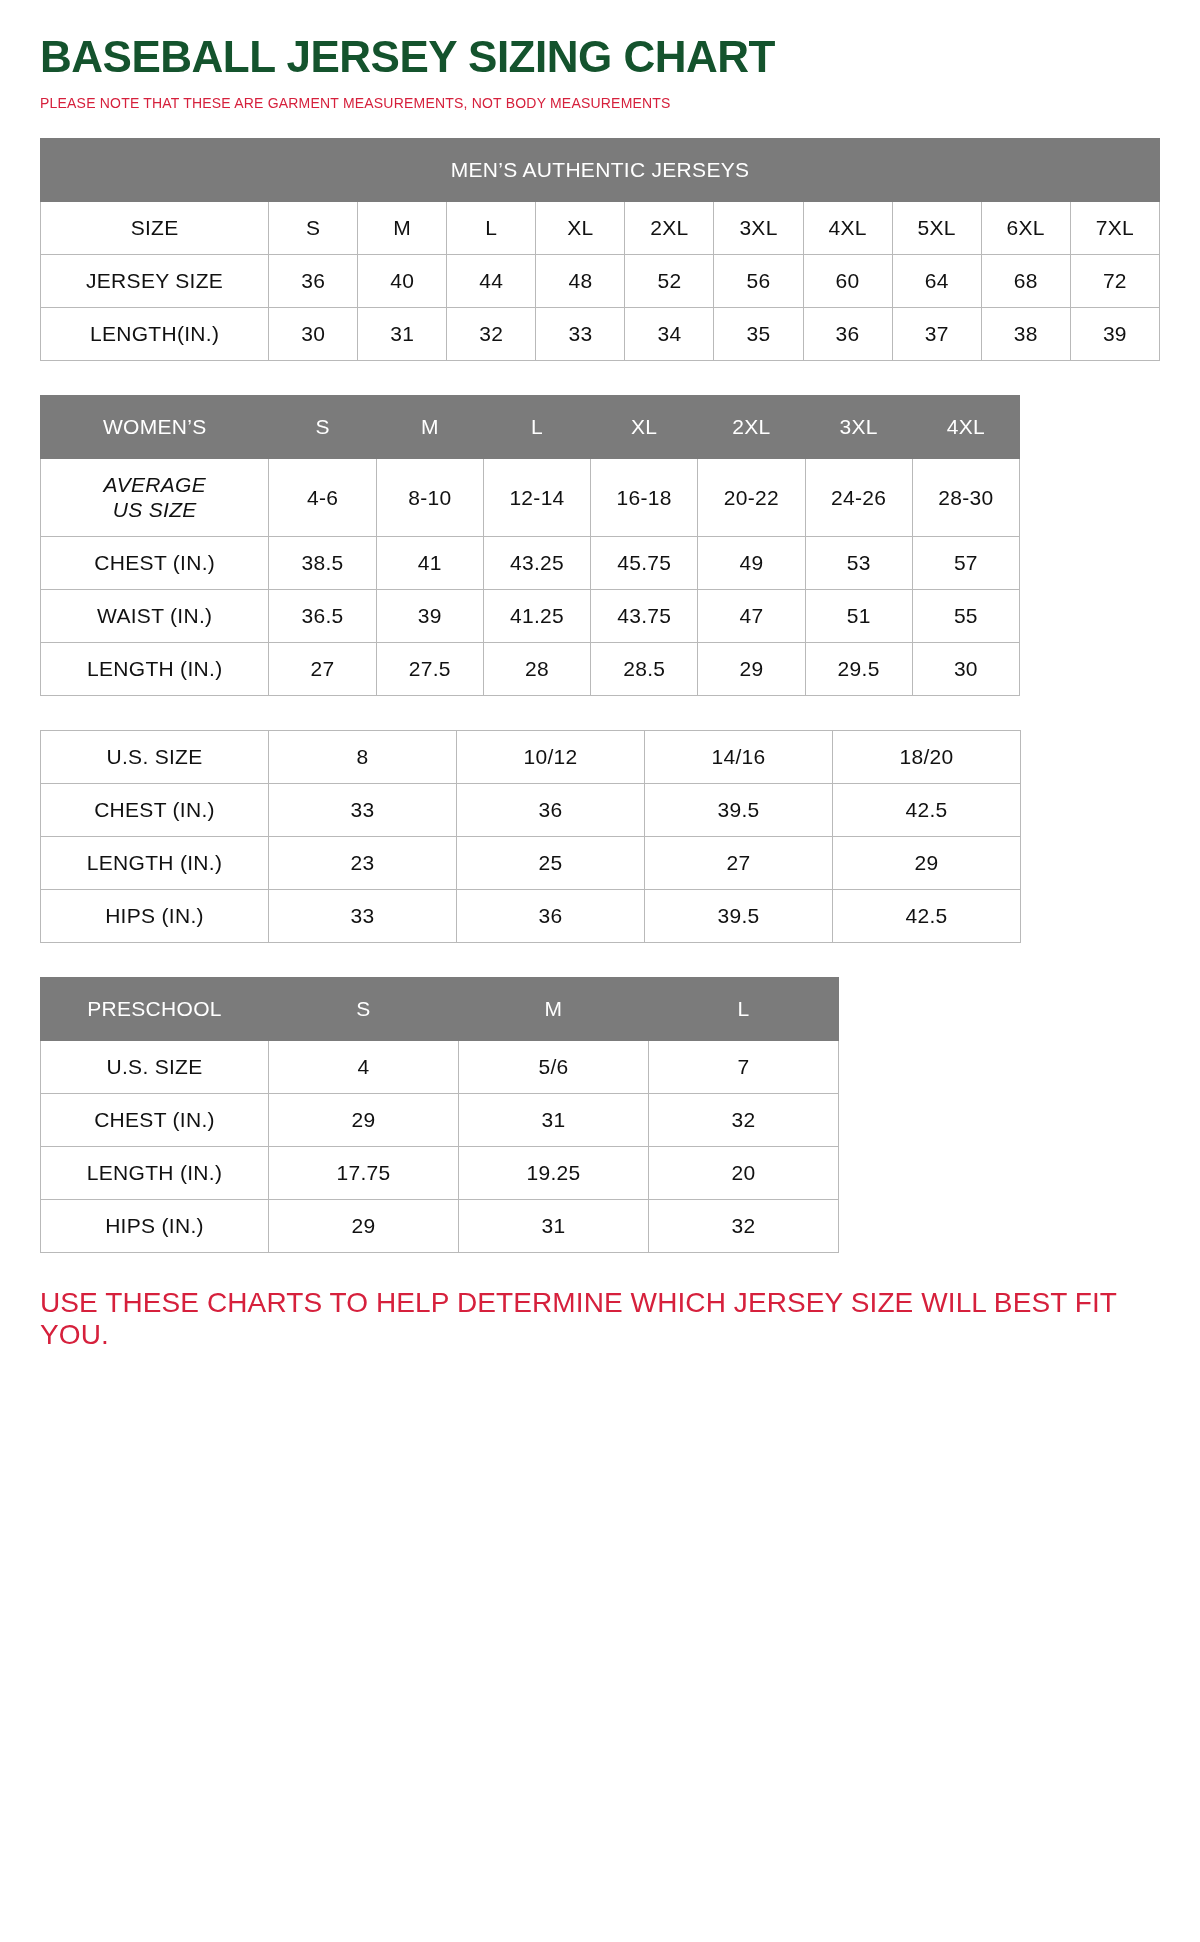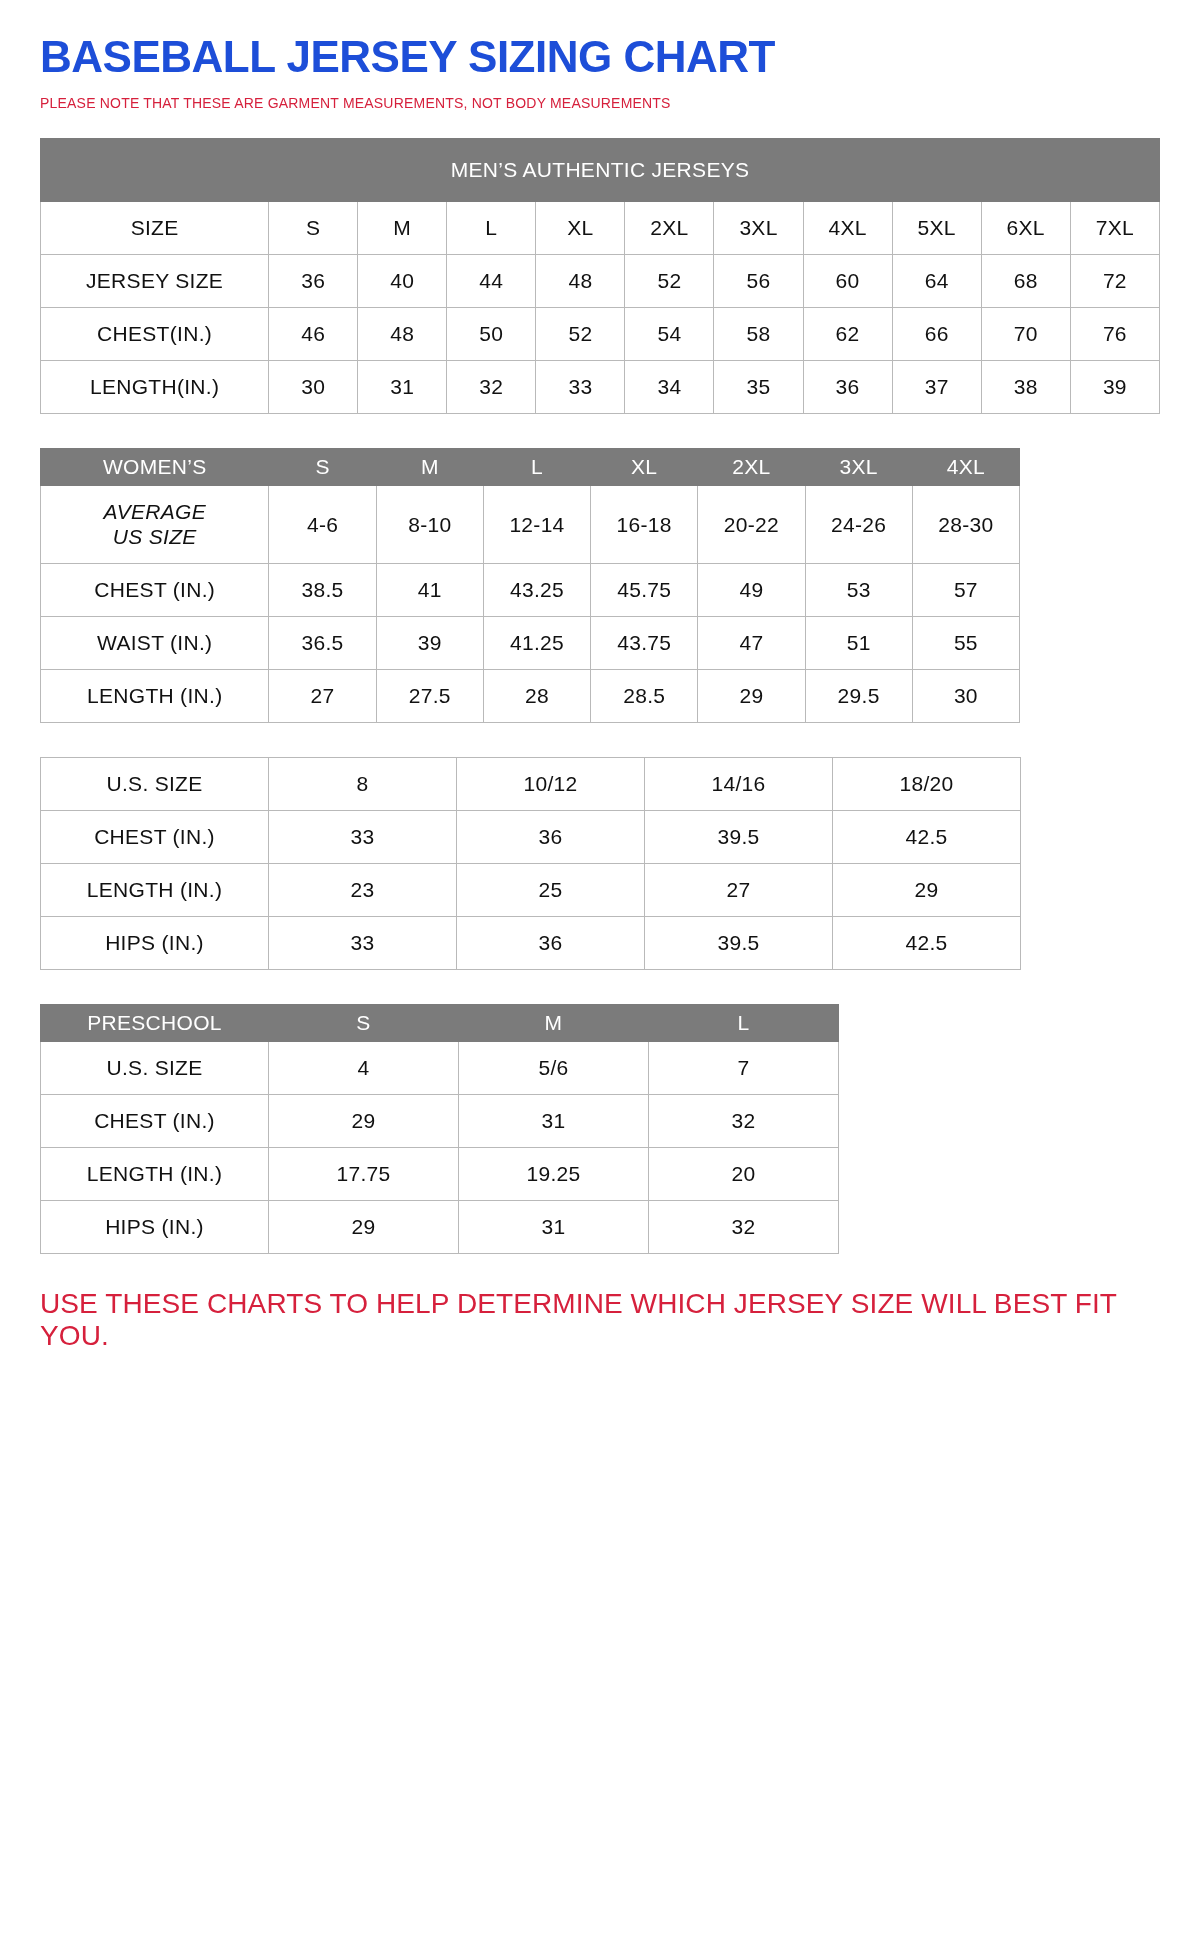--- a/index.html
+++ b/index.html
@@ -18,21 +18,21 @@
     width: 1200px;
     box-sizing: border-box;
     padding: 34px 40px 18px 40px;
   }
   .main-title {
     font-size: 44px;
     font-weight: bold;
     letter-spacing: -0.5px;
     line-height: 1.05;
     margin: 0 0 14px 0;
-    color: #1d4ed8;
+    color: #14532d;
   }
   .subtitle {
     font-size: 14px;
     color: #d6203c;
     line-height: 1.3;
     margin: 0 0 26px 0;
     max-width: 1090px;
     letter-spacing: 0.2px;
   }
   table.chart {
@@ -57,21 +57,21 @@
     font-size: 27px;
     letter-spacing: 1px;
     padding: 19px 4px !important;
     border: 1px solid #7b7b7b !important;
   }
   .hdr-grey {
     background: #7b7b7b !important;
     color: #ffffff !important;
     font-size: 22px;
     letter-spacing: 1px;
-    padding: 6px 4px !important;
+    padding: 19px 4px !important;
     border: 1px solid #7b7b7b !important;
   }
   .rowlabel {
     font-size: 21px;
     letter-spacing: 0.3px;
   }
   .two-line {
     line-height: 1.15;
     font-style: italic;
   }
@@ -144,33 +144,20 @@
         <td>44</td>
         <td>48</td>
         <td>52</td>
         <td>56</td>
         <td>60</td>
         <td>64</td>
         <td>68</td>
         <td>72</td>
       </tr>
       <tr>
-        <td class="rowlabel">CHEST(IN.)</td>
-        <td>46</td>
-        <td>48</td>
-        <td>50</td>
-        <td>52</td>
-        <td>54</td>
-        <td>58</td>
-        <td>62</td>
-        <td>66</td>
-        <td>70</td>
-        <td>76</td>
-      </tr>
-      <tr>
         <td class="rowlabel">LENGTH(IN.)</td>
         <td>30</td>
         <td>31</td>
         <td>32</td>
         <td>33</td>
         <td>34</td>
         <td>35</td>
         <td>36</td>
         <td>37</td>
         <td>38</td>

